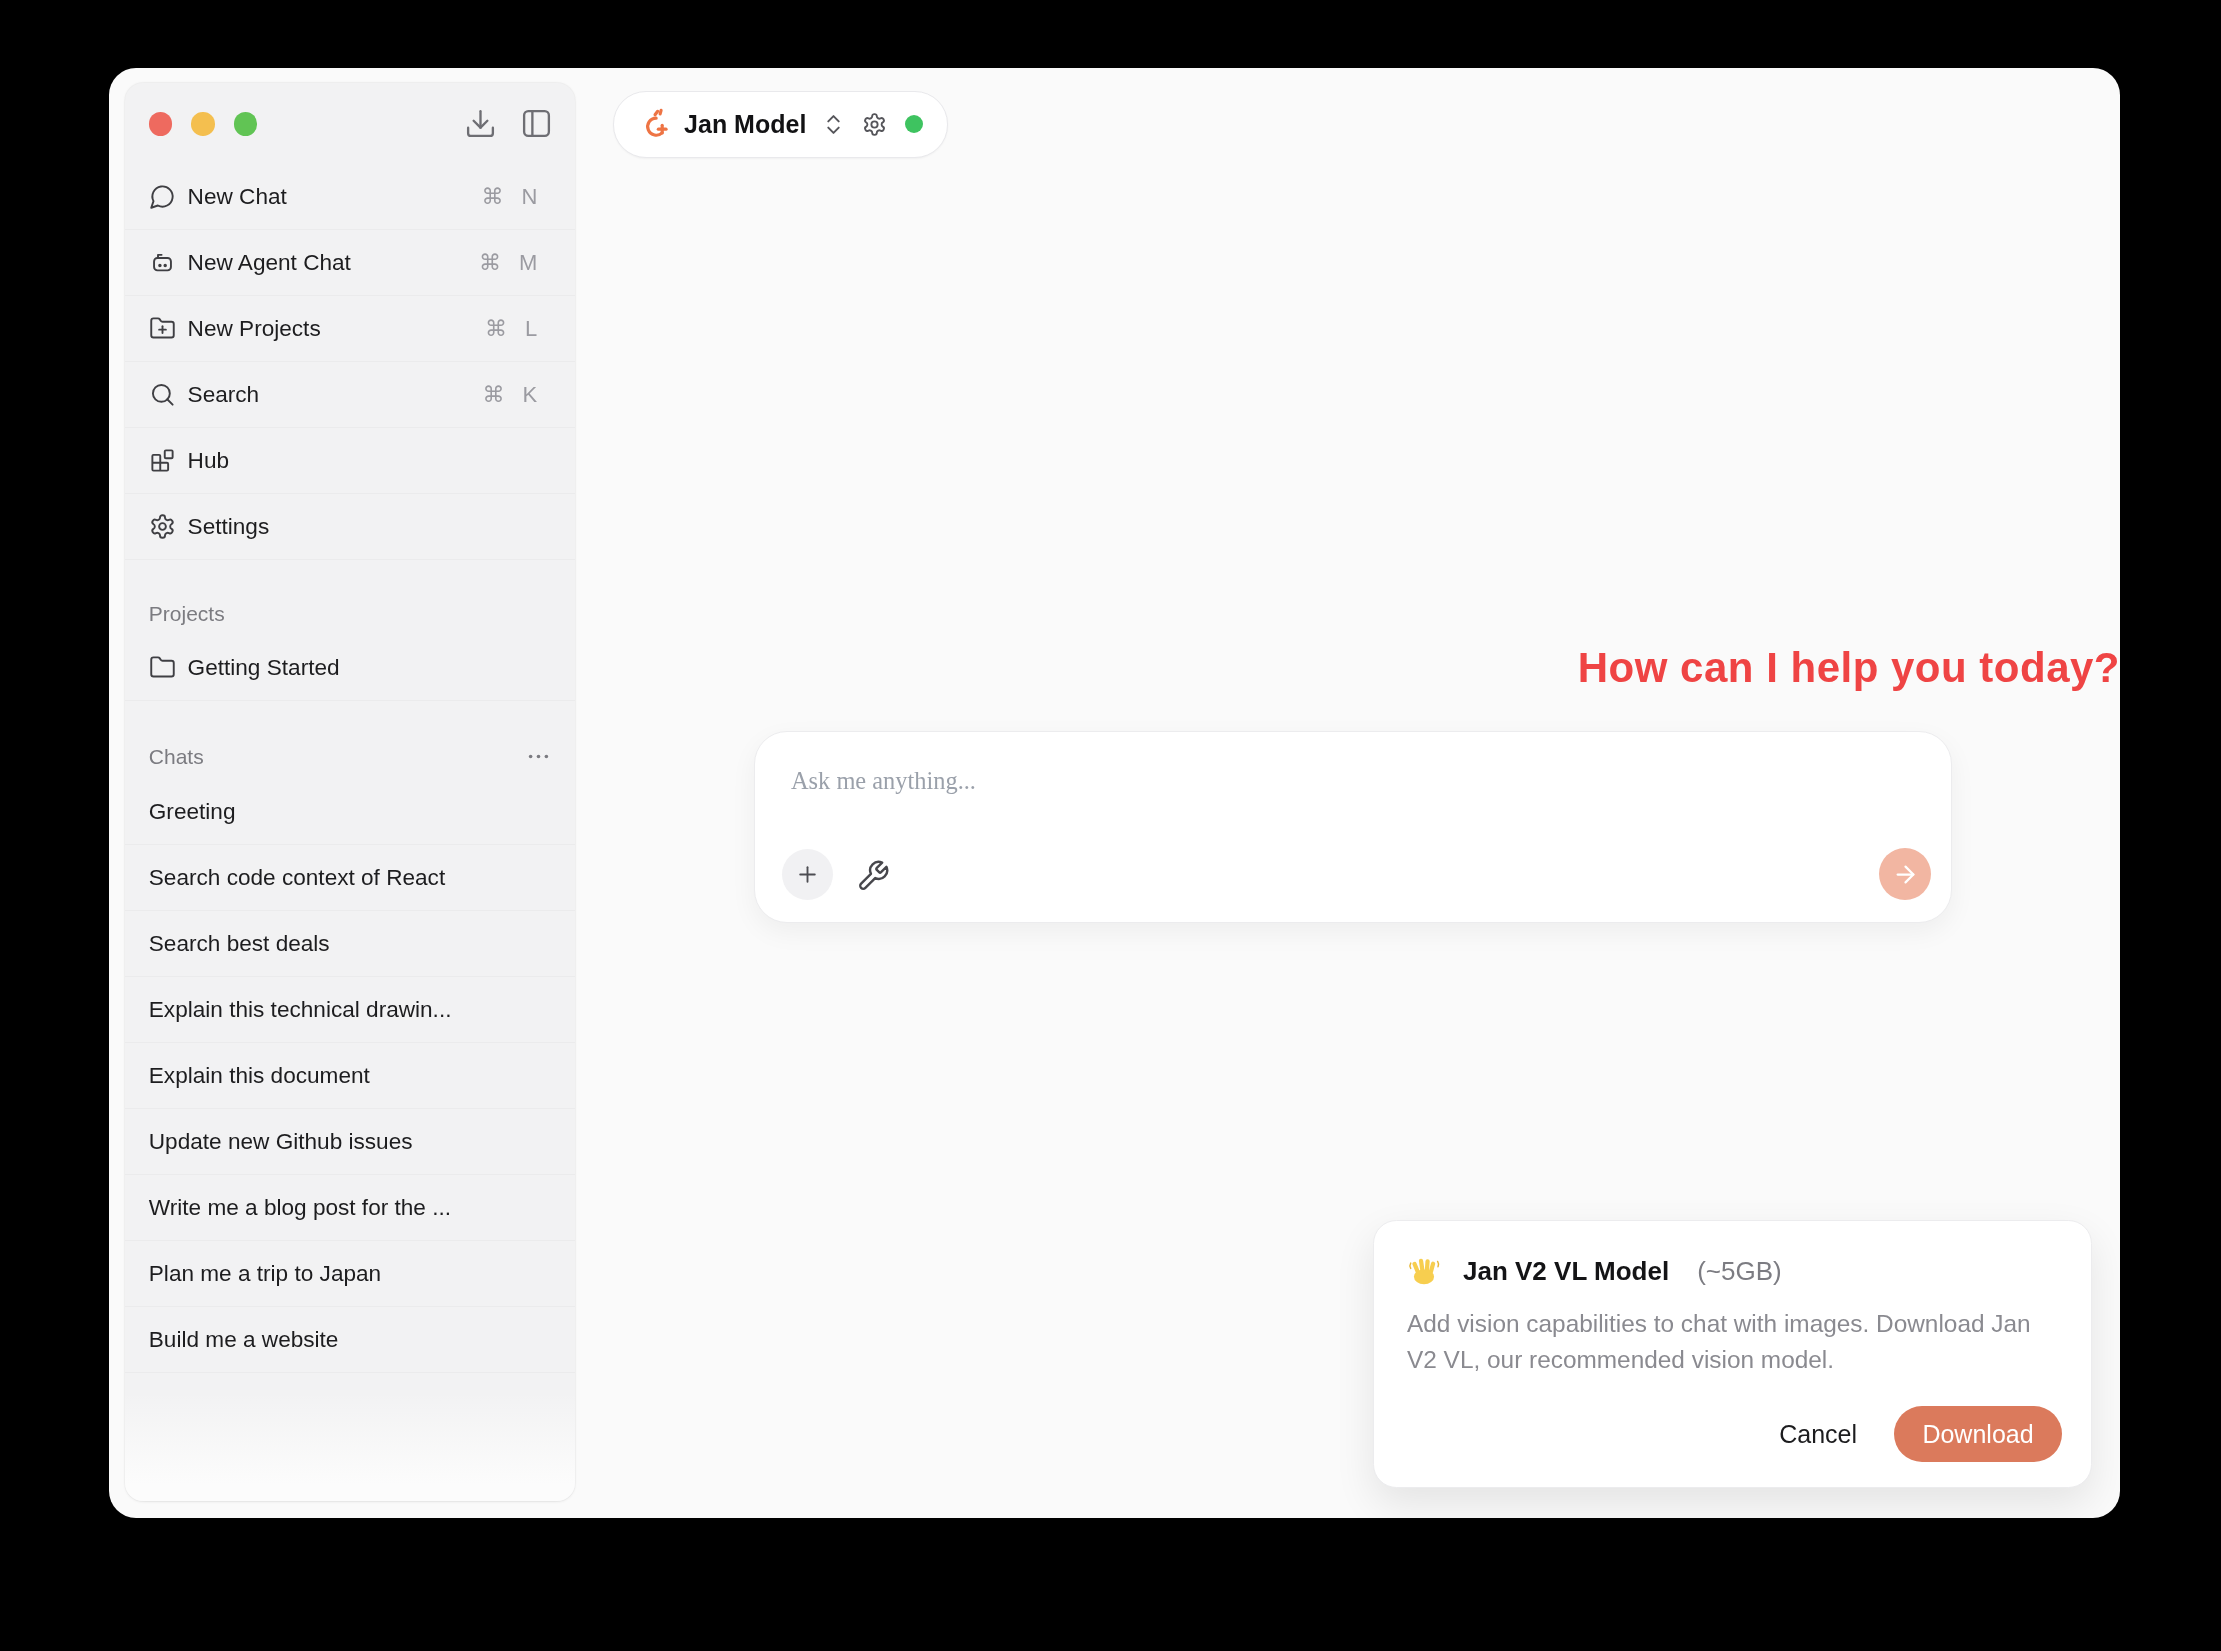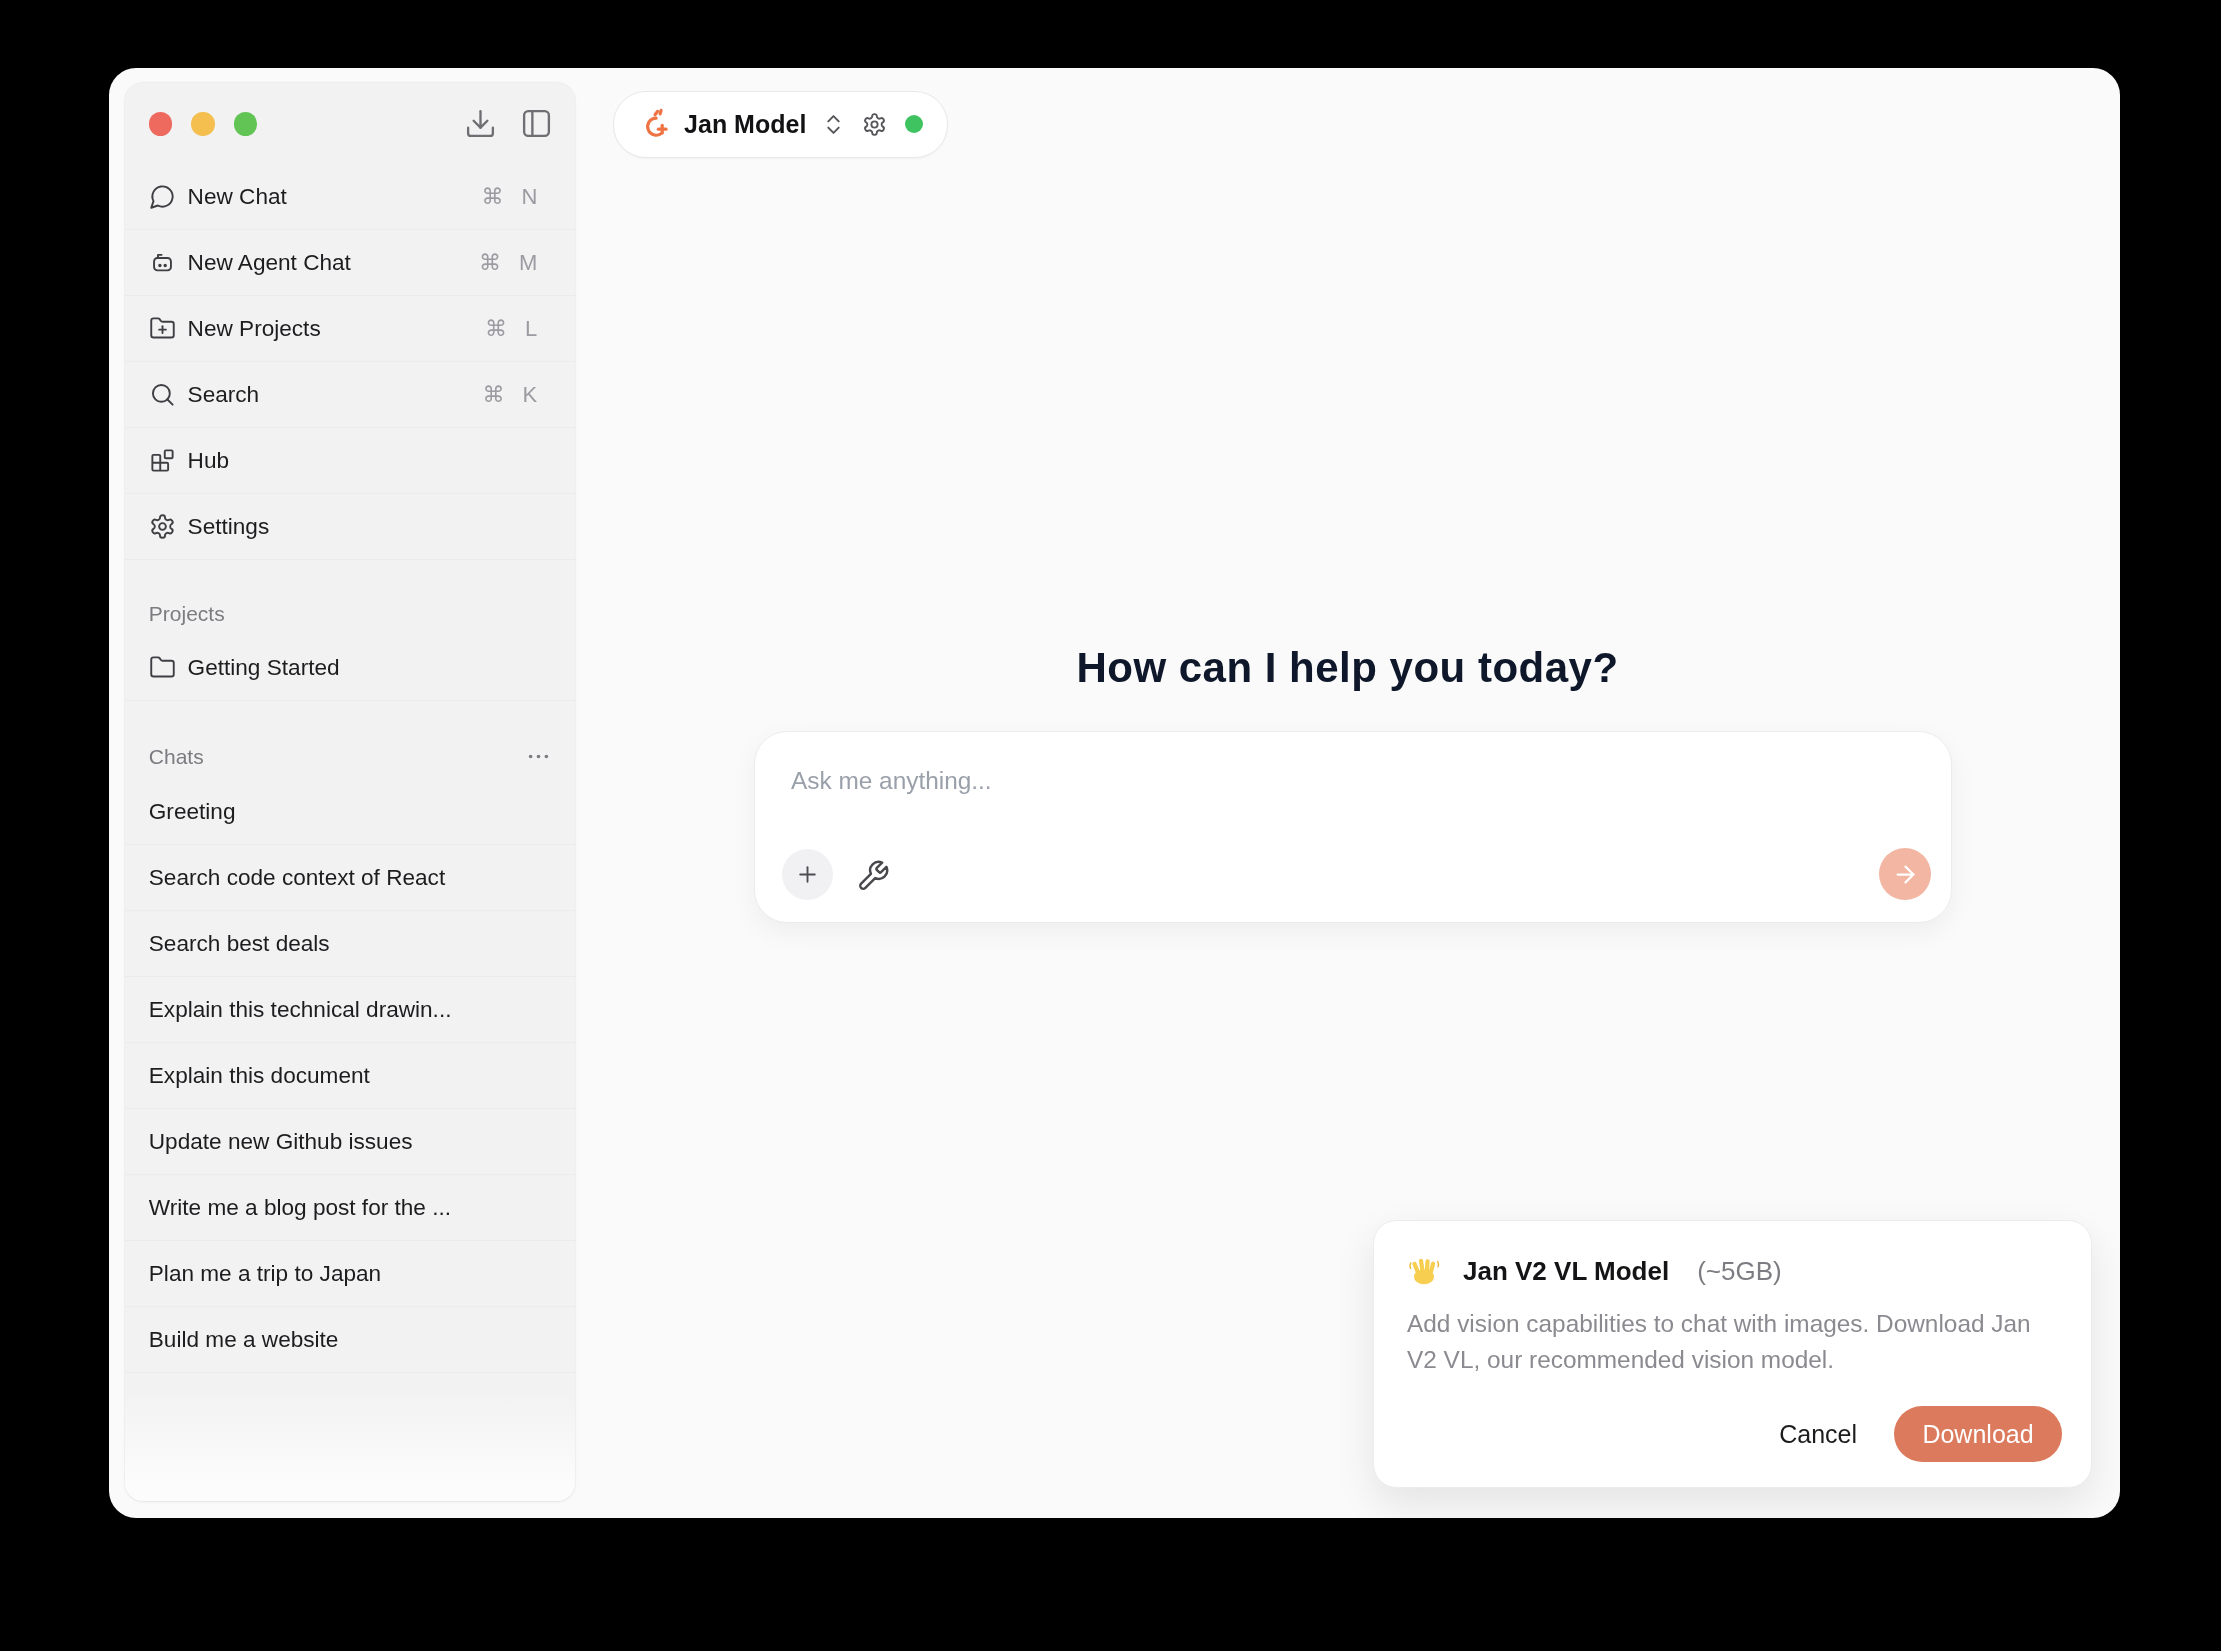--- a/index.html
+++ b/index.html
@@ -29,26 +29,26 @@
   
   .pill{position:absolute;left:504px;top:22.6px;height:65px;display:inline-flex;align-items:center;
         padding:0 23.5px;background:#fff;border:0.9px solid #e9e9ec;border-radius:33px;
         box-shadow:0 0.9px 1.8px rgba(0,0,0,.04);}
   .pill .logo{width:33px;height:33px;}
   .pill-label{margin-left:13.6px;font-size:25px;font-weight:700;color:#121214;}
   .pill .chev{margin-left:14.5px;}
   .pill .gear{margin-left:16.3px;}
   .status-dot{width:18px;height:18px;border-radius:50%;margin-left:18px;}
   
-  .heading{position:absolute;left:466px;right:0;top:576px;text-align:center;
-           font-size:42px;font-weight:700;color:#0f172a;letter-spacing:0.5px;}
+  .heading{position:absolute;left:466px;right:0;top:576px;text-align:right;
+           font-size:42px;font-weight:700;color:#ef4444;letter-spacing:0.5px;}
   .composer{position:absolute;left:645px;top:663px;width:1196px;height:190px;background:#fff;
             border:0.9px solid #ececee;border-radius:33px;box-shadow:0 9px 27px rgba(0,0,0,.05);}
   .composer textarea{position:absolute;left:34px;top:33px;width:1122px;height:78px;border:none;outline:none;
-            resize:none;background:transparent;font-family:Liberation Sans, sans-serif;font-size:24.4px;color:#2b2b2e;}
+            resize:none;background:transparent;font-family:Liberation Serif, serif;font-size:24.4px;color:#2b2b2e;}
   .composer textarea::placeholder{color:#9aa0aa;}
   .btn-plus{position:absolute;left:27px;bottom:22px;width:51px;height:51px;border-radius:50%;
             background:#f1f1f3;display:flex;align-items:center;justify-content:center;color:#4d4d52;}
   .btn-plus svg{width:25px;height:25px;}
   .btn-wrench{position:absolute;left:101px;bottom:29px;width:34px;height:34px;color:#47474c;}
   .btn-wrench svg{width:34px;height:34px;}
   .btn-send{position:absolute;right:20px;bottom:22px;width:52px;height:52px;border-radius:50%;
             display:flex;align-items:center;justify-content:center;color:#fff;}
   .btn-send svg{width:27px;height:27px;}
   

